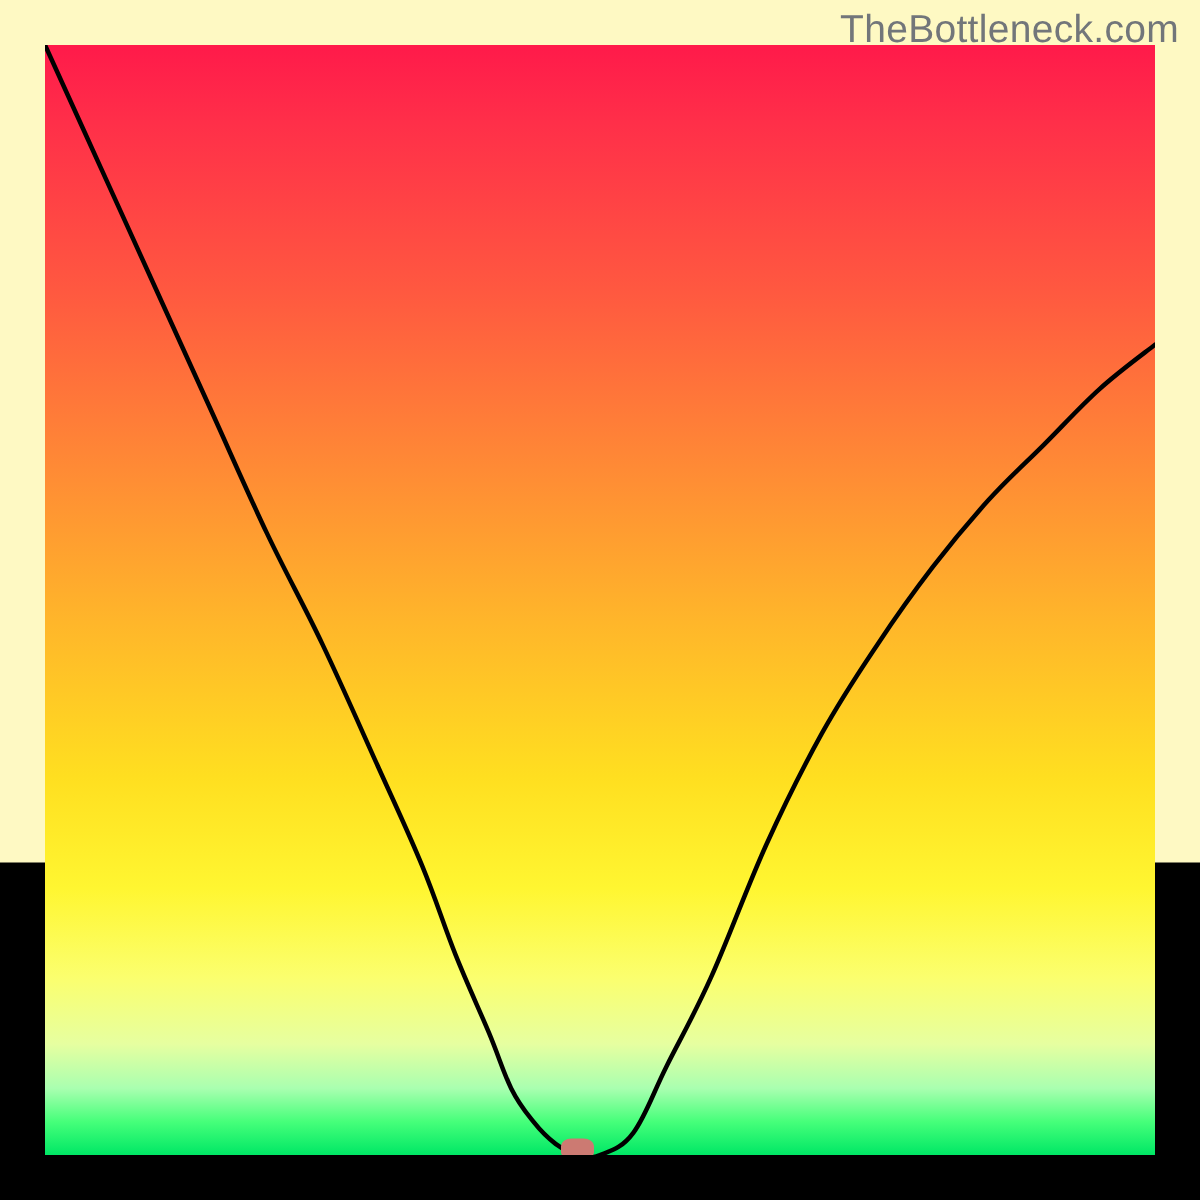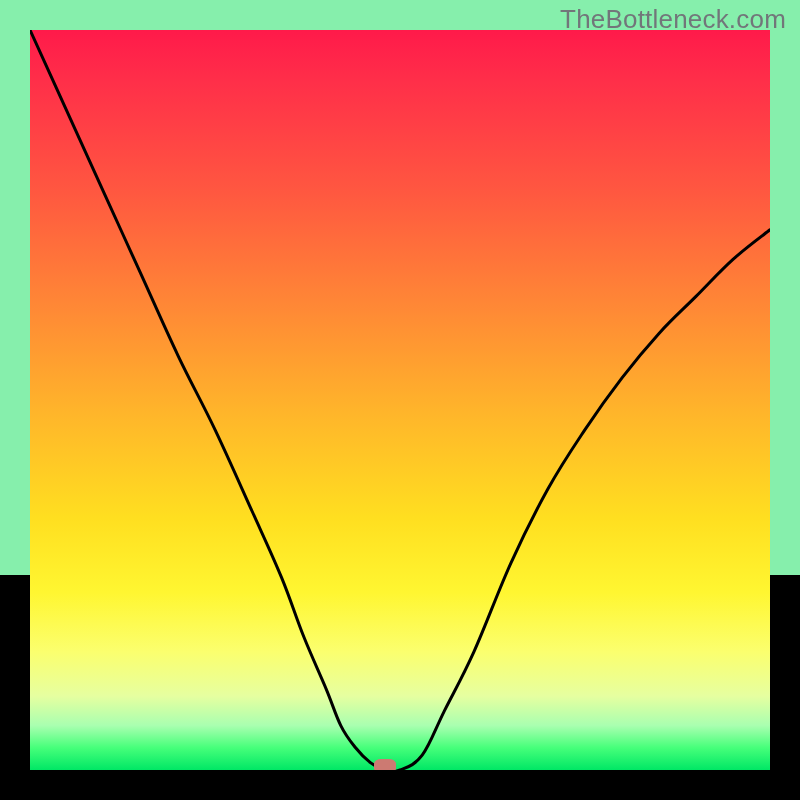--- a/index.html
+++ b/index.html
@@ -1,21 +1,21 @@
 <!DOCTYPE html>
 <html><head>
 <meta charset="utf-8">
 <style>
   * { margin: 0; padding: 0; box-sizing: border-box; }
   html, body { width: 800px; height: 800px; overflow: hidden; background: #000; }
   .frame {
     position: relative;
     width: 800px;
     height: 575px;
-    background: #86efac;
+    background: #fef9c3;
   }
   .watermark {
     position: absolute;
     top: 4px;
     right: 14px;
     font-family: Arial, Helvetica, sans-serif;
     font-size: 26px;
     font-weight: 500;
     color: #72767a;
     letter-spacing: 0.2px;

